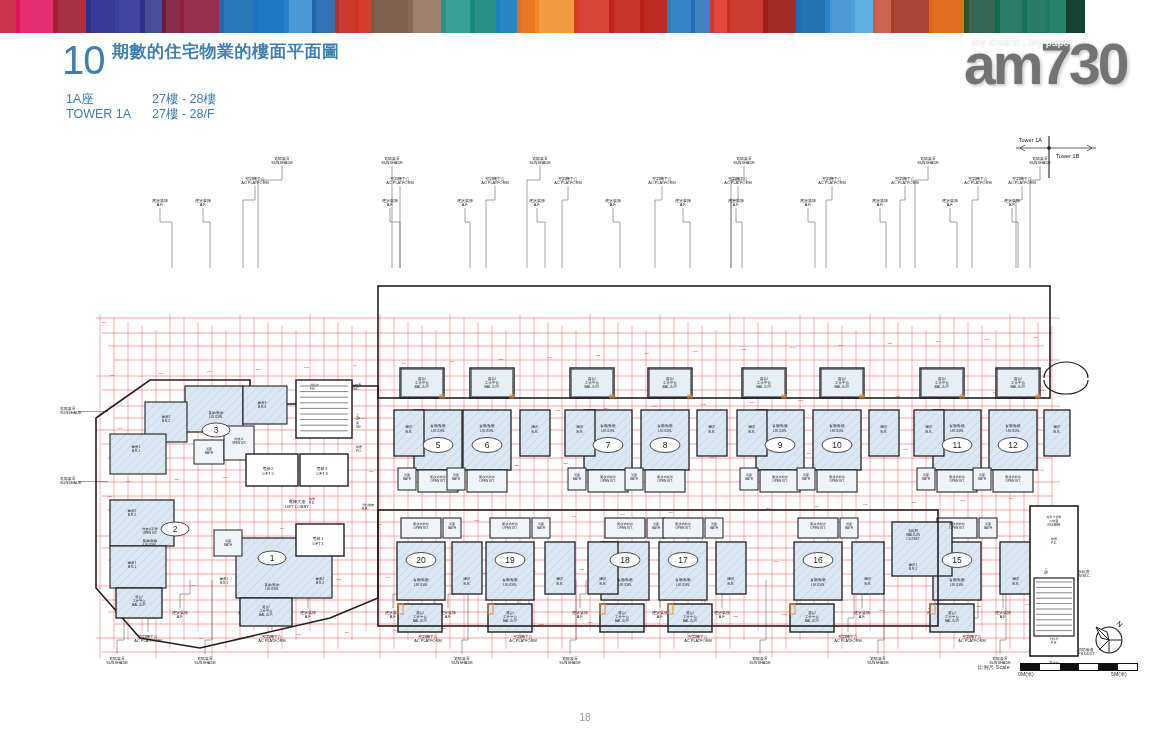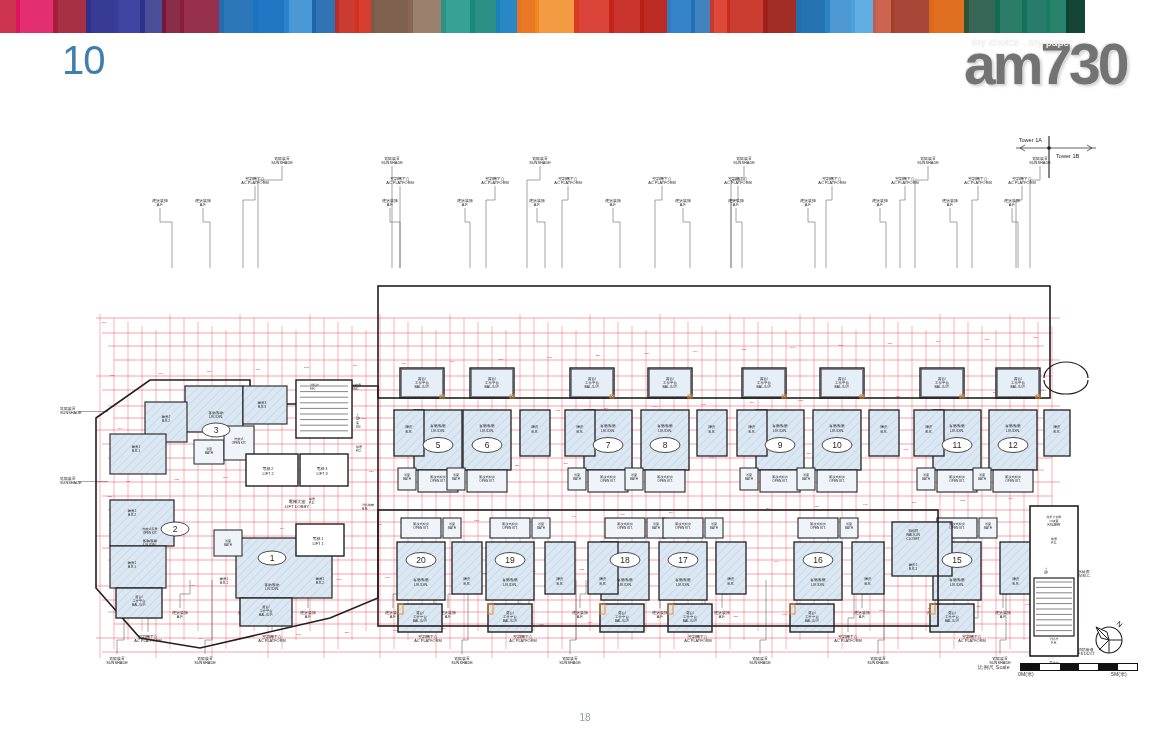--- a/index.html
+++ b/index.html
@@ -95,20 +95,31 @@
     <div class="stripe" style="left: 929.016px; width: 39.8px; background: rgb(224, 106, 26); opacity: 0.97;"></div>
     <div class="stripe" style="left: 963.792px; width: 35.75px; background: rgb(19, 76, 58); opacity: 0.85;"></div>
     <div class="stripe" style="left: 994.842px; width: 31.7px; background: rgb(14, 107, 82); opacity: 0.88;"></div>
     <div class="stripe" style="left: 1022.17px; width: 27.65px; background: rgb(18, 112, 90); opacity: 0.91;"></div>
     <div class="stripe" style="left: 1045.76px; width: 23.6px; background: rgb(26, 122, 98); opacity: 0.94;"></div>
     <div class="stripe" style="left: 1065.64px; width: 19.55px; background: rgb(13, 63, 49); opacity: 0.97;"></div>
   </div>
 
 <div id="header">
   <div id="secnum">10</div>
+  <div id="title-zh">期數的住宅物業的樓面平面圖</div>
+  <div id="tower-block">
+    <div class="row">
+      <span class="c1">1A座</span>
+      <span class="c2">27樓 - 28樓</span>
+    </div>
+    <div class="row">
+      <span class="c1">TOWER 1A</span>
+      <span class="c2">27樓 - 28/F</span>
+    </div>
+  </div>
 </div>
 
 <div id="logo">
   <div class="wordmark">am730</div>
   <div class="tag">my choice . my paper</div>
 </div>
 
 <div id="plan">
   <svg id="plansvg" width="1170" height="580" viewBox="0 0 1170 580">
     <defs>

